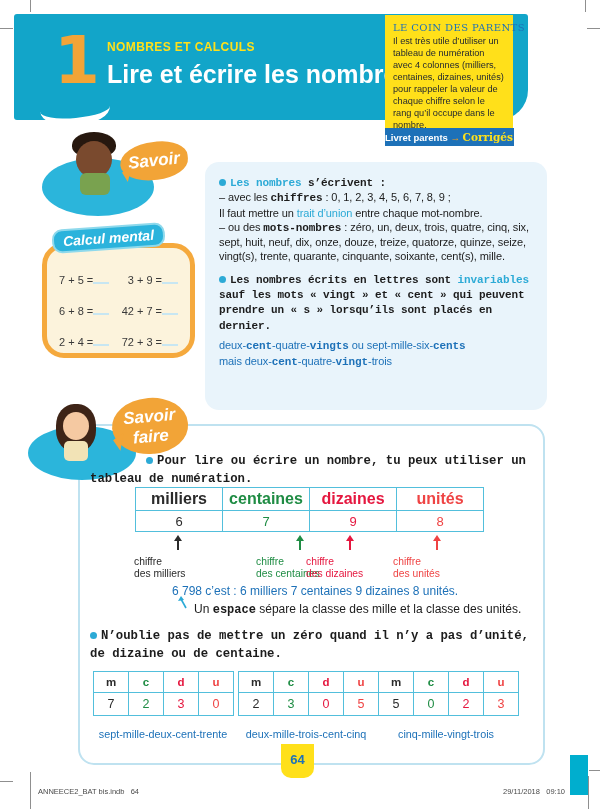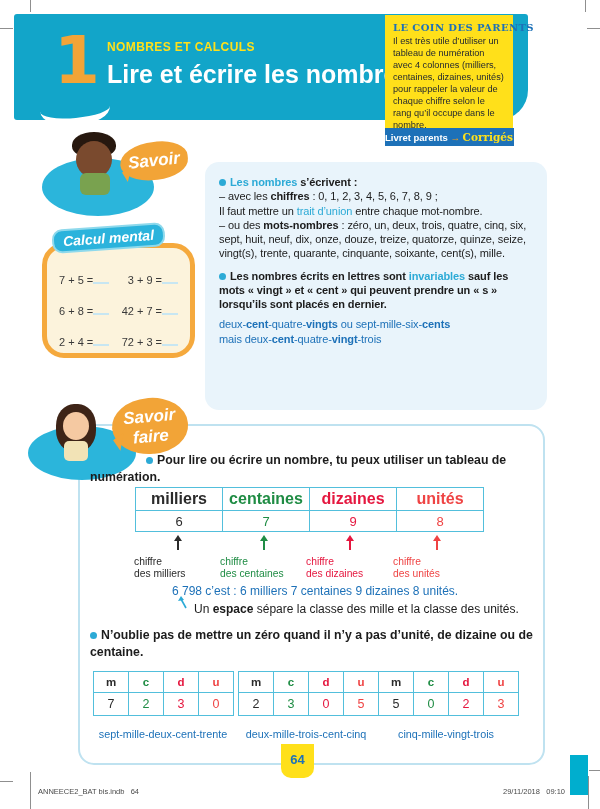--- a/index.html
+++ b/index.html
@@ -14,21 +14,21 @@
           color:#F2A437;font-family:"DejaVu Sans",sans-serif;line-height:1;}
   .swoosh{position:absolute;left:26px;top:78px;width:70px;height:26px;border-radius:50%;
           border-bottom:8px solid #ffffff;transform:rotate(-5deg);}
   .kicker{position:absolute;left:93px;top:26px;font-size:12px;font-weight:bold;
           color:#FFE01A;letter-spacing:.4px;}
   .chapter-title{position:absolute;left:93px;top:46px;font-size:25px;font-weight:bold;color:#fff;}
 
   
   .parents-box{position:absolute;left:385px;top:15px;width:128px;height:113px;background:#FFE01A;
           padding:7px 8px;box-sizing:border-box;}
-  .parents-title{font-family:"DejaVu Serif",serif;font-weight:bold;color:#1D71B8;
+  .parents-title{font-family:"DejaVu Serif",serif;font-weight:normal;color:#1D71B8;
           font-size:10px;letter-spacing:.4px;margin-bottom:3px;white-space:nowrap;}
   .parents-body{font-size:9.2px;line-height:1.3;color:#1E2430;}
   .parents-links{position:absolute;left:385px;top:128px;width:129px;height:18px;background:#1D71B8;
           color:#fff;font-size:9.5px;font-weight:bold;text-align:center;line-height:18px;white-space:nowrap;}
   .link-arrow{color:#F59C1A;}
   .link-corriges{color:#FFE01A;font-family:"DejaVu Serif",serif;font-size:10.5px;}
 
   
   .pond{position:absolute;background:#2BB5DB;border-radius:50%;}
   .head{position:absolute;border-radius:50%;}
@@ -42,21 +42,21 @@
           font-size:17px;line-height:1.15;padding-top:9px;box-sizing:border-box;transform:rotate(-5deg);}
   .bubble-sf::after{content:'';position:absolute;left:-9px;top:30px;
           border:9px solid transparent;border-right-color:#F2A437;transform:rotate(15deg);}
 
   
   .box1{position:absolute;left:205px;top:162px;width:342px;height:248px;background:#E9F4FB;
         border-radius:14px;padding:13px 14px;box-sizing:border-box;
         font-size:11px;line-height:1.3;color:#1c1c1c;letter-spacing:-0.1px;}
   .dot{display:inline-block;width:7px;height:7px;border-radius:50%;background:#2CAAD6;
        margin-right:4px;}
-  .b{font-weight:bold;}
+  .b{font-weight:bold;font-family:Liberation Mono, monospace;}
   .teal{color:#2CAAD6;}
   .mt8{margin-top:8px;}
   .ex{color:#1D71B8;margin-top:1px;}
 
   
   .calc-box{position:absolute;left:42px;top:243px;width:153px;height:115px;background:#FCF3DC;
         border:5px solid #F5A93D;border-radius:22px;box-sizing:border-box;padding:24px 12px 12px 12px;}
   .calc-label{position:absolute;left:52px;top:226px;background:#2BB3DC;color:#fff;font-weight:bold;
         font-style:italic;font-size:14px;padding:2px 9px;border-radius:10px;transform:rotate(-4deg);
         border:2px solid #8ED9EC;white-space:nowrap;z-index:2;}
@@ -65,21 +65,21 @@
 
   
   .box2{position:absolute;left:78px;top:424px;width:467px;height:341px;background:#fff;
         border:2px solid #BFE2F0;border-radius:16px;box-sizing:border-box;z-index:1;}
   .sf-p1{position:absolute;left:90px;top:452px;width:442px;font-size:12.3px;line-height:1.4;
         color:#1c1c1c;text-indent:56px;z-index:2;}
   .num-table{position:absolute;left:135px;top:487px;border-collapse:collapse;z-index:2;background:#fff;}
   .num-table td{border:1.6px solid #52BFDC;width:86px;text-align:center;padding:0;}
   .num-table .hrow td{height:22px;font-weight:bold;font-size:16px;}
   .num-table .vrow td{height:20px;font-size:13px;}
-  .ck{color:#2B2B2B;} .cg{color:#1F8C44;} .cr{color:#E5173F;} .cb{color:#ef4444;}
+  .ck{color:#2B2B2B;} .cg{color:#1F8C44;margin-left:36px;} .cr{color:#E5173F;} .cb{color:#ef4444;}
   .arrow-up{position:absolute;top:537px;width:2px;height:13px;background:currentColor;z-index:2;}
   .arrow-up::before{content:'';position:absolute;left:-3px;top:-6px;
         border:4px solid transparent;border-bottom:6px solid currentColor;}
   .digit-label{position:absolute;top:556px;width:88px;font-size:10.3px;
         line-height:1.2;white-space:pre-line;z-index:2;}
   .example-line{position:absolute;left:172px;top:584px;font-size:12px;color:#1D71B8;
         white-space:nowrap;z-index:2;}
   .space-arrow{position:absolute;left:176px;top:595px;z-index:2;}
   .note-line{position:absolute;left:194px;top:602px;font-size:12px;color:#1c1c1c;
         white-space:nowrap;z-index:2;}

